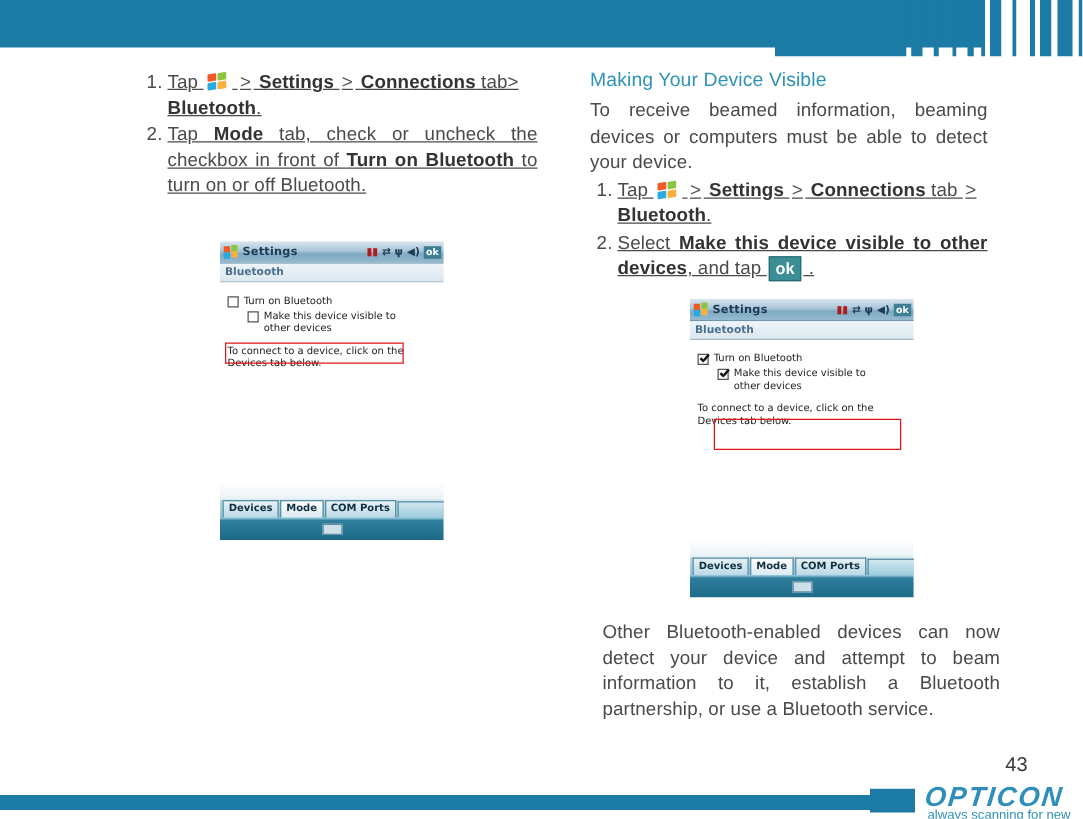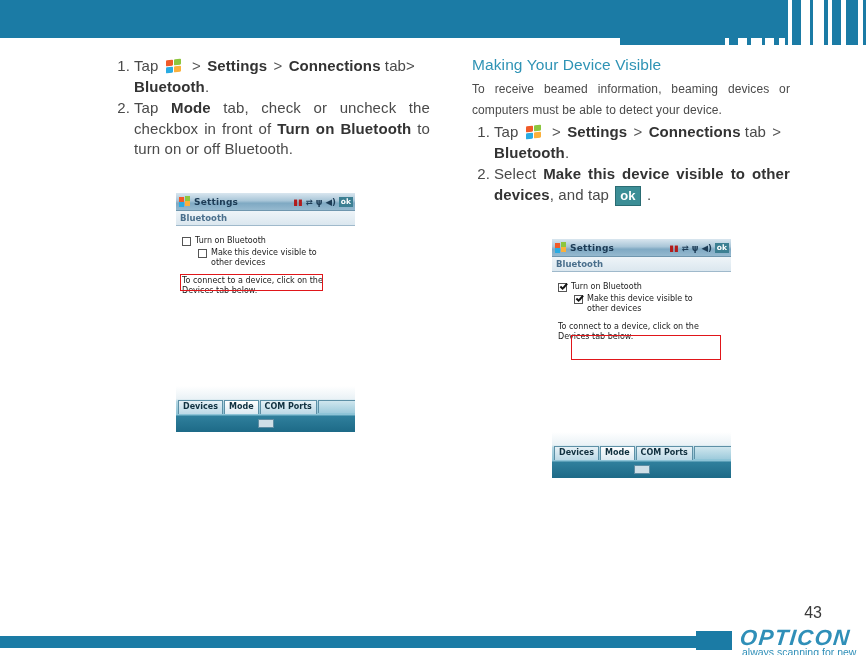--- a/index.html
+++ b/index.html
@@ -45,21 +45,21 @@
 
   h2.section-title {
     font-size: 15.5px;
     font-weight: normal;
     color: #2f93b5;
     margin: 0 0 5px 0;
     letter-spacing: .1px;
   }
 
   p.body-text {
-    font-size: 12px;
+    font-size: 15px;
     color: #4a4a4a;
     line-height: 20.5px;
     margin: 0 0 2px 0;
     text-align: justify;
     letter-spacing: .1px;
   }
 
   ol.steps {
     margin: 0; padding: 0;
     list-style: none;
@@ -67,20 +67,21 @@
   }
   ol.steps > li {
     position: relative;
     padding-left: 22px;
     font-size: 15px;
     color: #4a4a4a;
     line-height: 20.5px;
     margin-bottom: 1px;
     text-align: justify;
     letter-spacing: .1px;
+    text-decoration: underline;
   }
   ol.steps > li::before {
     counter-increment: stepnum;
     content: counter(stepnum) ".";
     position: absolute;
     left: 0; top: 0;
     width: 18px;
     text-align: right;
     color: #4a4a4a;
   }
@@ -190,21 +191,21 @@
     position:absolute;
     border: 1.5px solid #e0161a;
   }
   .hl-left  { left: 4px; top: 48px; width: 143px; height: 17px; }
   .hl-right { left: 19px; top: 63px; width: 150px; height: 25px; }
 
   .s-tabarea {
     position:absolute; left:0; bottom:0; width:100%; height:46px;
     background: linear-gradient(to bottom,#ffffff 0%,#eaf2f6 28%,#b4d6e2 34%,#8cc3d6 62%,#2f7f9c 66%,#1d6a87 100%);
   }
-  .s-tabs { position:absolute; left:2px; top:14px; display:flex; align-items:flex-start; }
+  .s-tabs { position:absolute; left:2px; top:14px; display:flex; align-items:center; }
   .s-tab {
     font-size:8px; font-weight:bold; color:#10303f;
     background: linear-gradient(to bottom,#e6f1f6,#bcd9e6);
     border:1px solid #5d90a6; border-bottom:none;
     padding:1px 4px 2px 4px; margin-right:1px; line-height:10px;
   }
   .s-tab.active {
     background: linear-gradient(to bottom,#ffffff,#dceaf2);
   }
   .s-tabfill {
@@ -390,20 +391,23 @@
       <div class="s-tabs">
         <span class="s-tab">Devices</span>
         <span class="s-tab active">Mode</span>
         <span class="s-tab">COM Ports</span>
         <span class="s-tabfill"></span>
       </div>
       <div class="s-softkey"></div>
     </div>
   </div>
 
+  <div style="position:absolute; left:482px; top:496px; width:318px;">
+    <p class="body-text">Other Bluetooth-enabled devices can now detect your device and attempt to beam information to it, establish a Bluetooth partnership, or use a Bluetooth service.</p>
+  </div>
 
   <div class="page-number">43</div>
   <div class="footer-bar"></div>
   <div class="logo-block">
     <div class="logo-sq"></div>
     <div class="logo-word">OPTICON</div>
     <div class="logo-tag">always scanning for new ID's</div>
   </div>
 
 </div>

